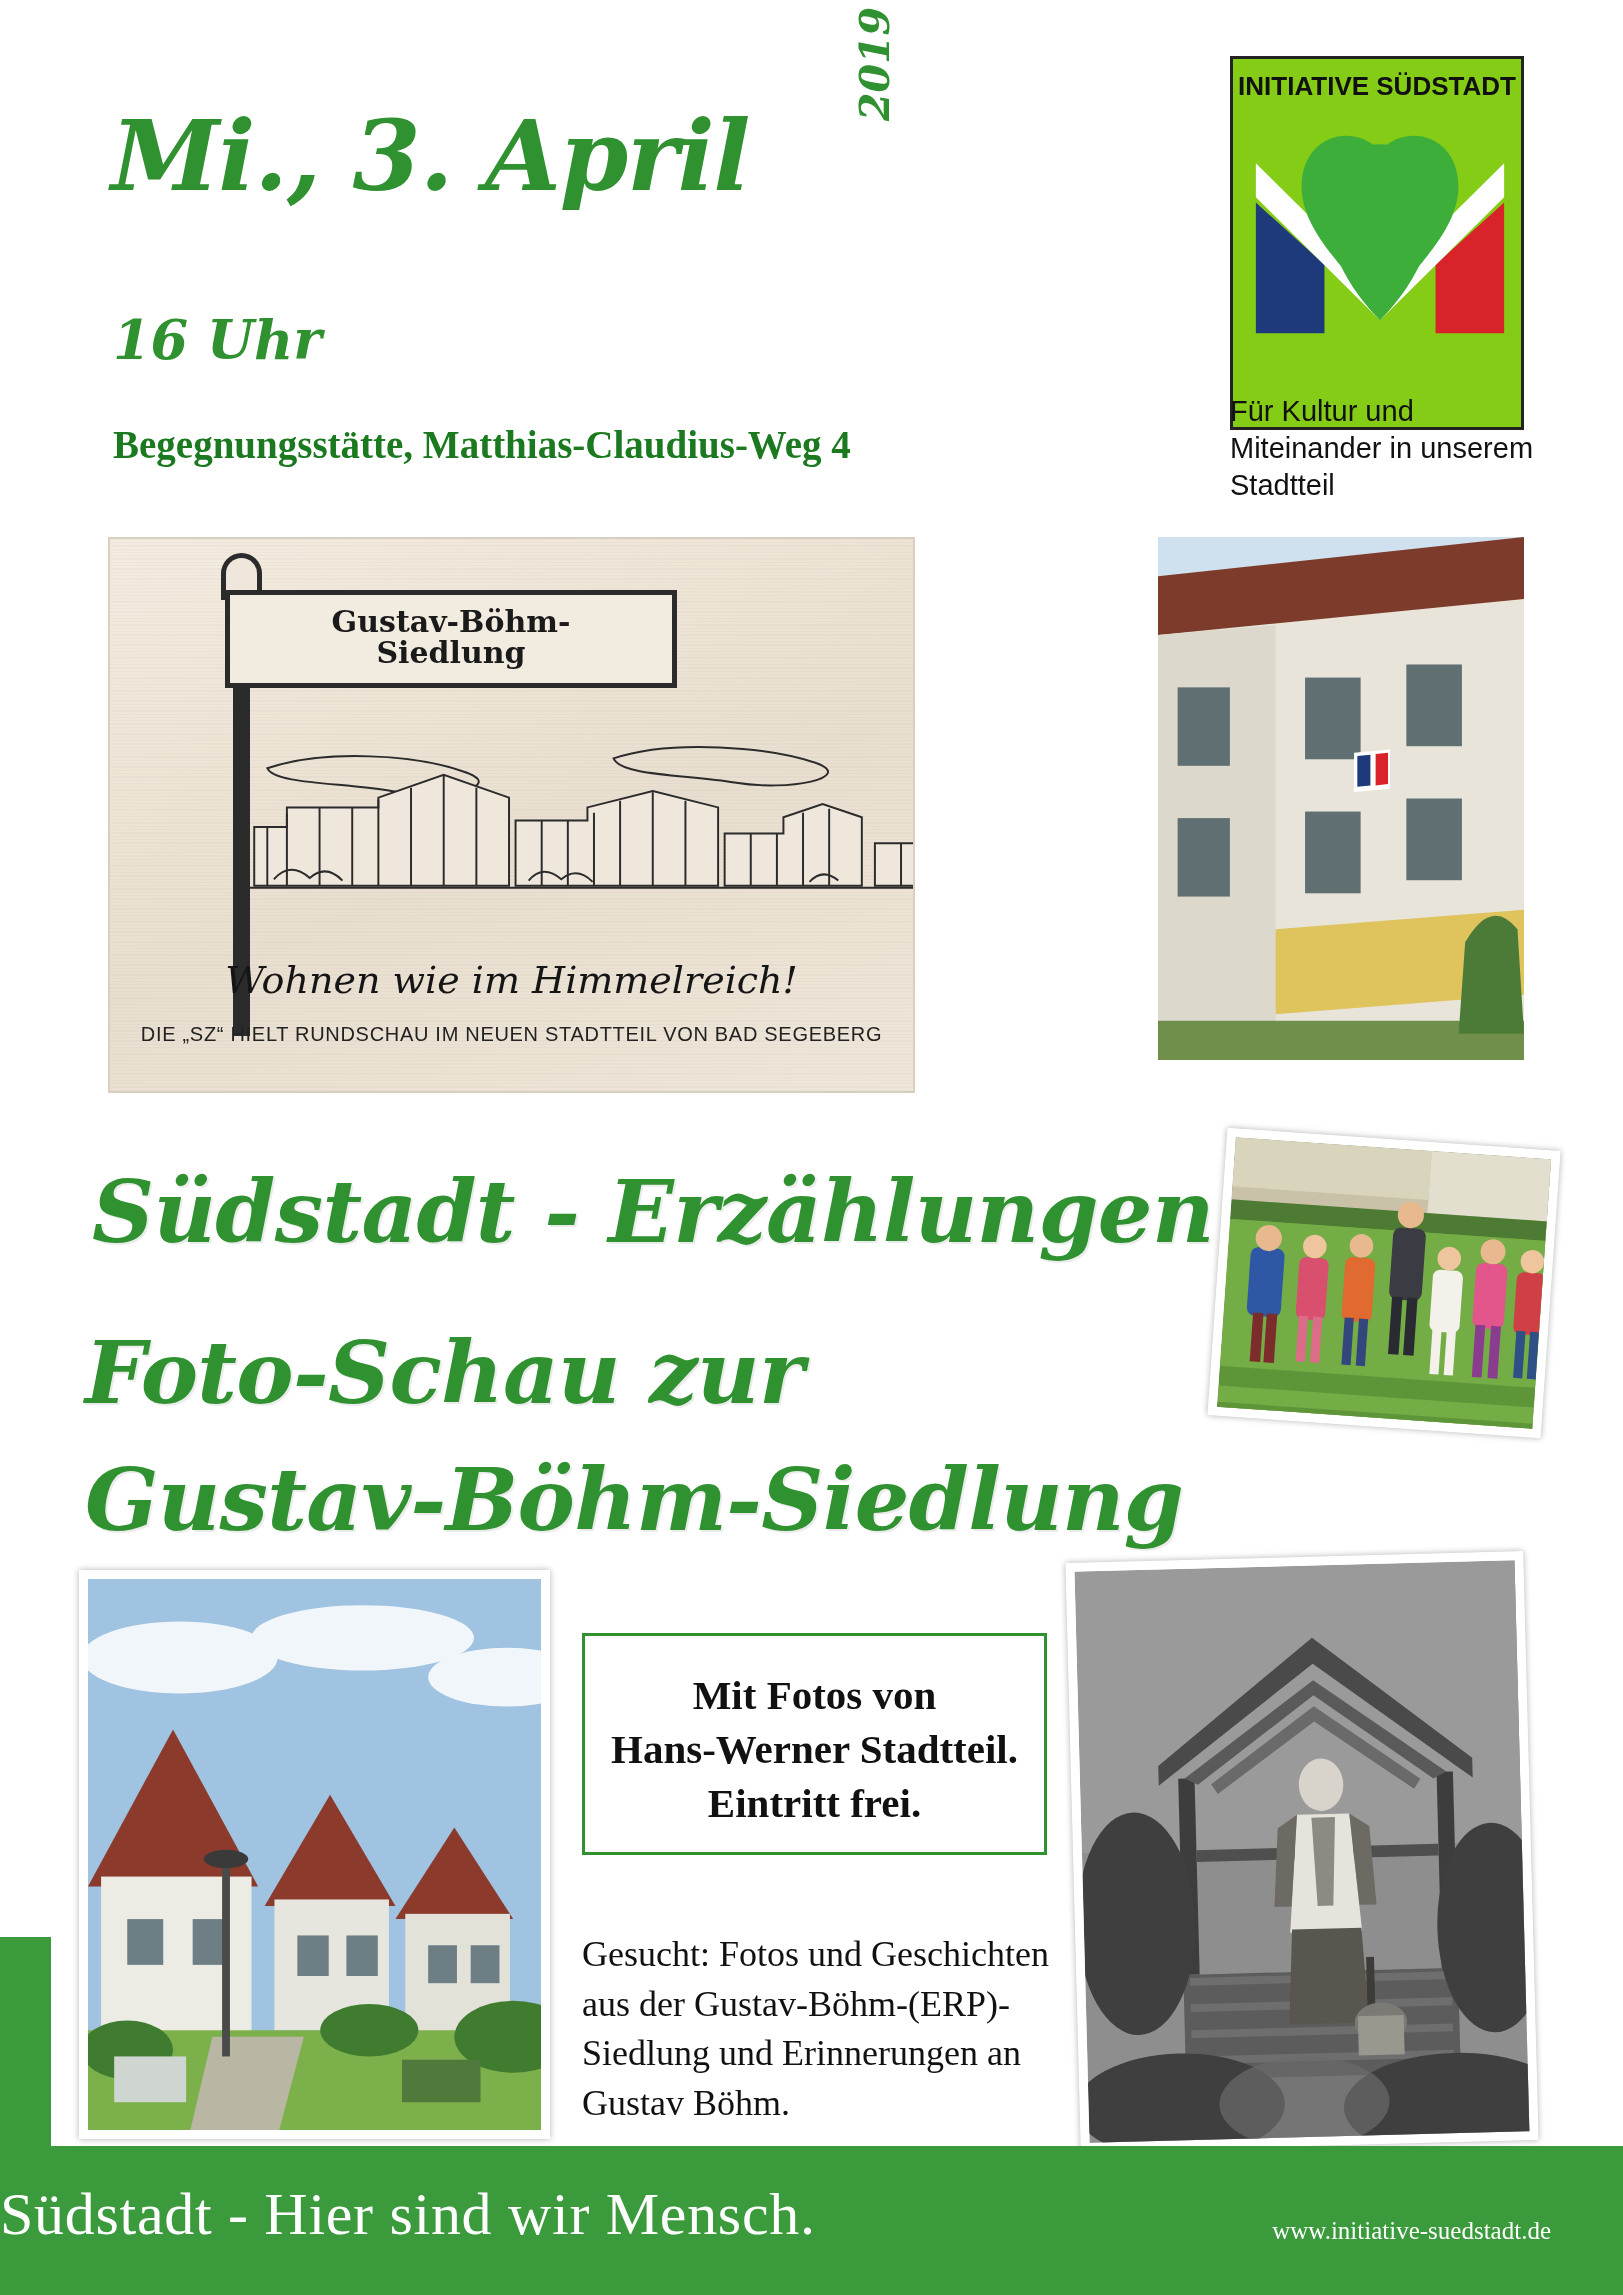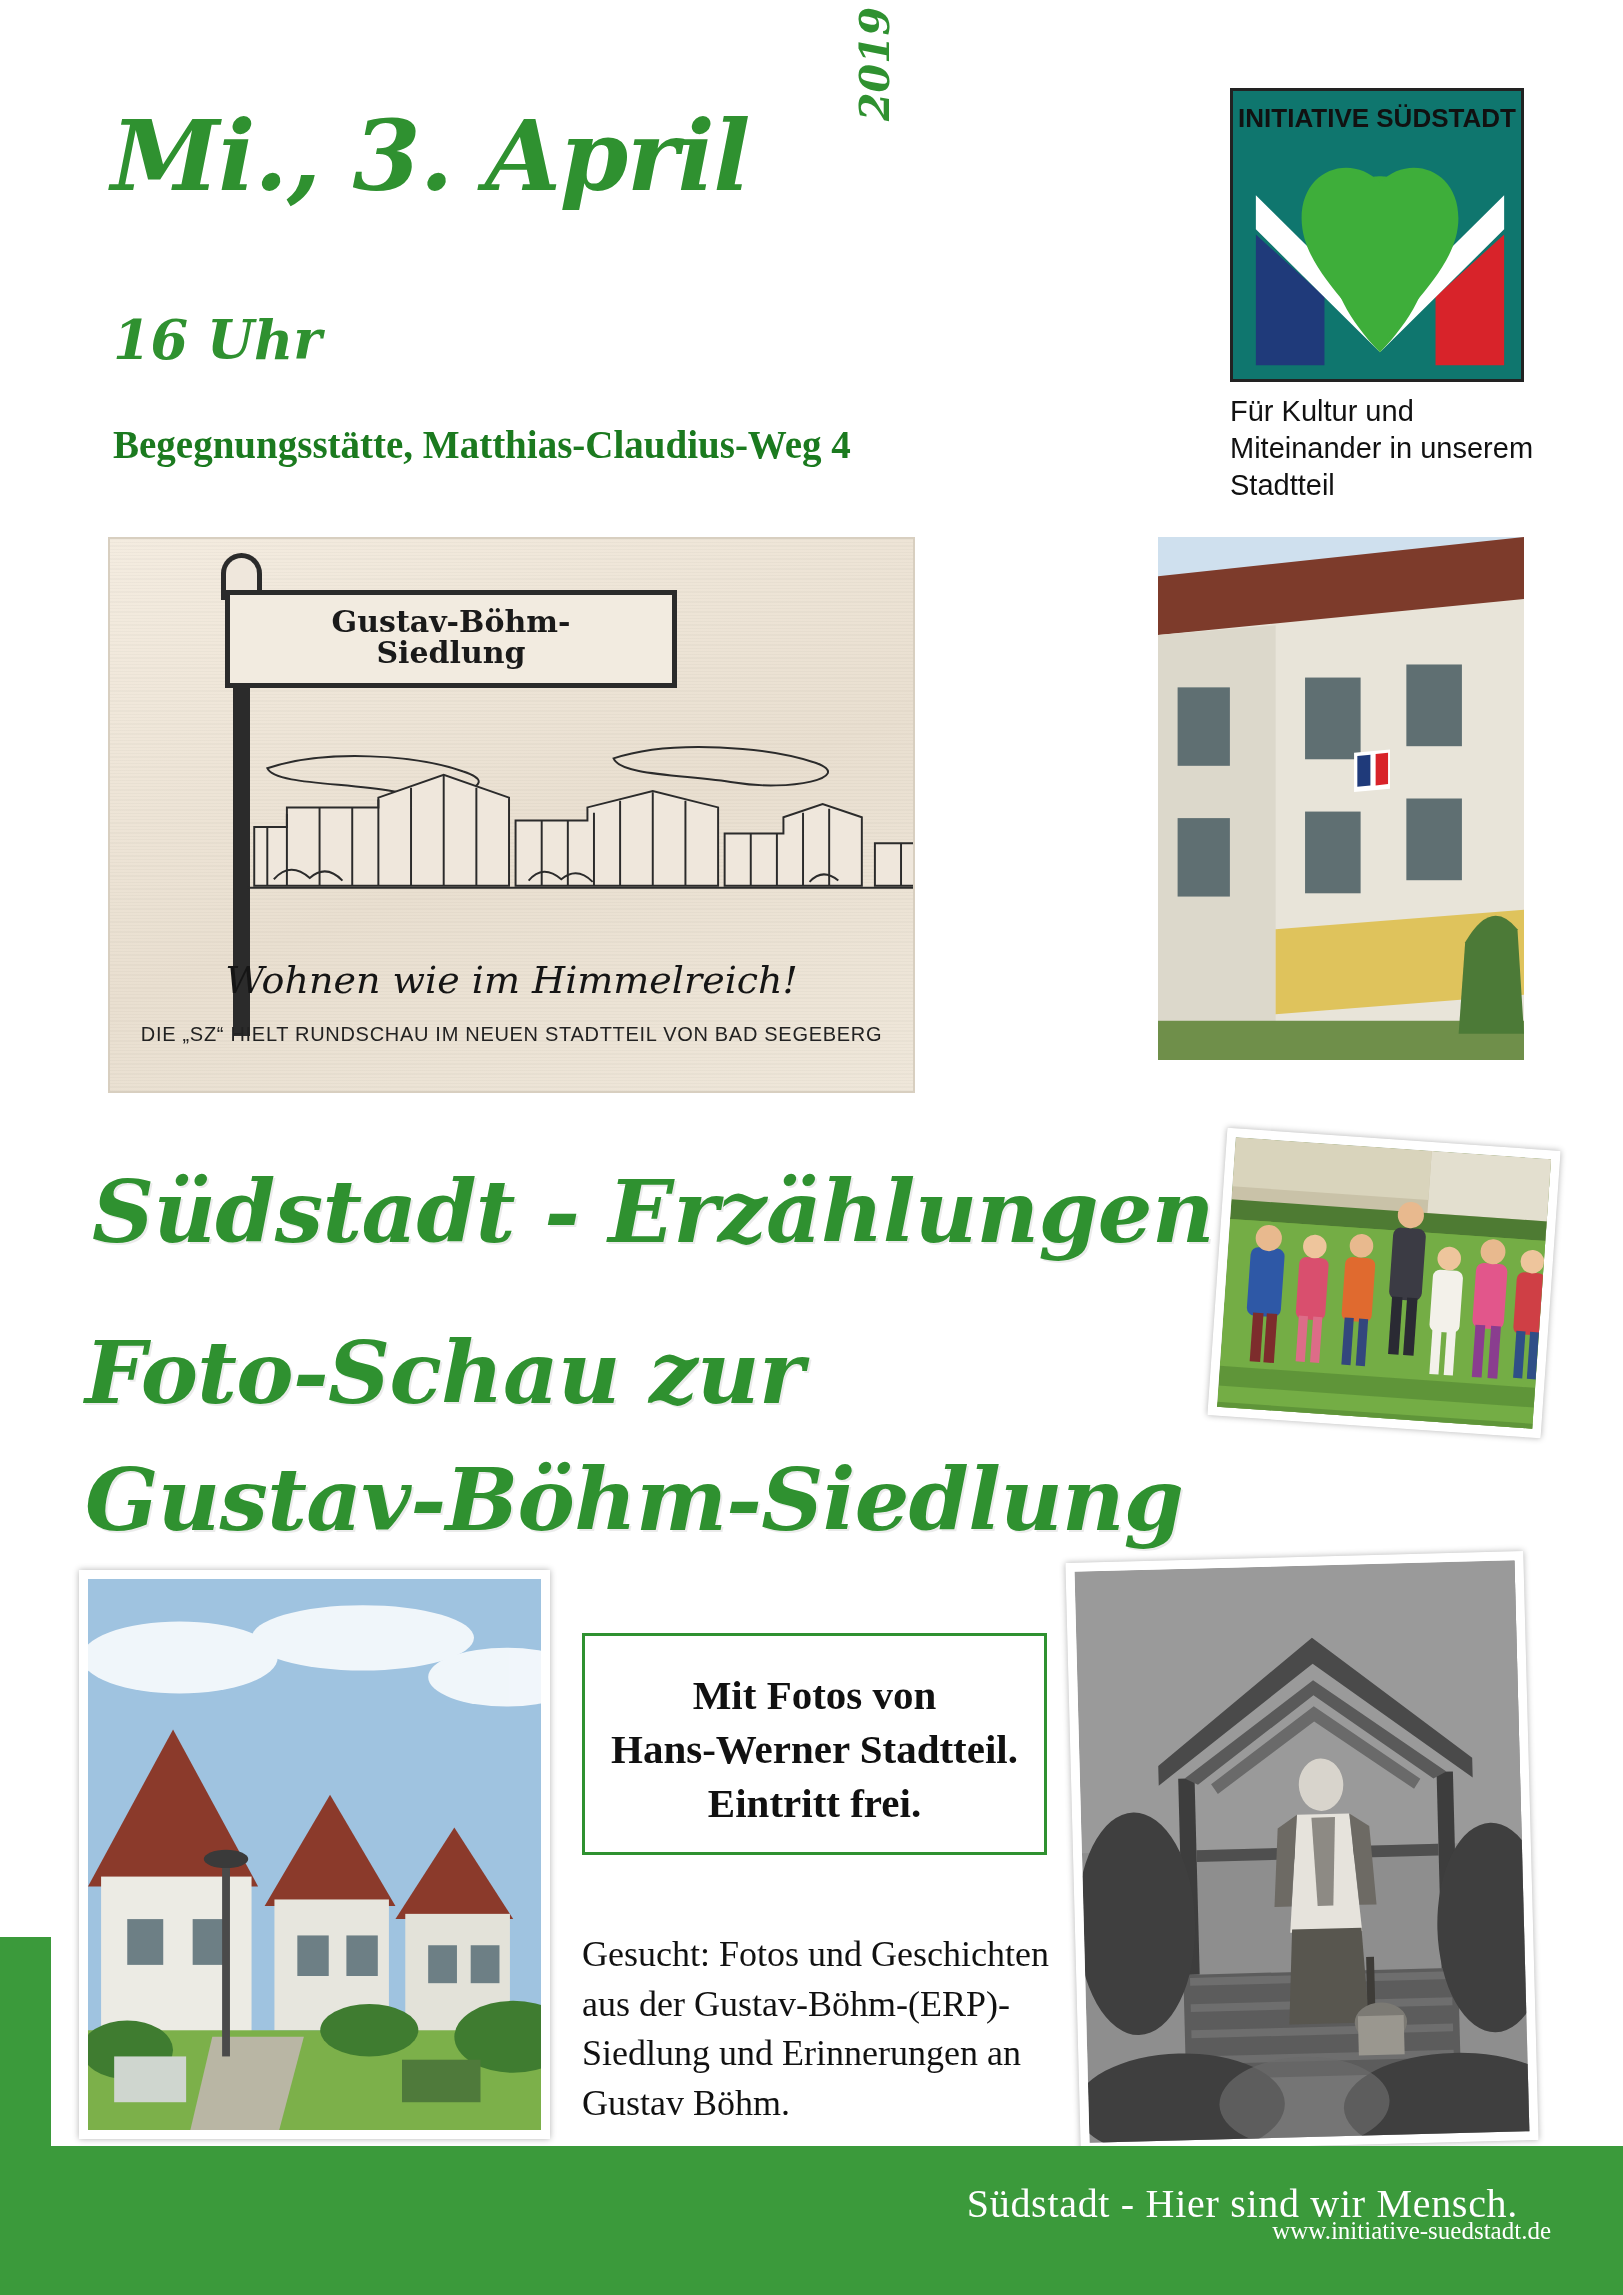--- a/index.html
+++ b/index.html
@@ -66,25 +66,25 @@
     font-family: "Liberation Serif", serif;
     font-weight: bold;
     font-size: 39px;
     white-space: nowrap;
   }
 
   
   .logo-box {
     position: absolute;
     left: 1230px;
-    top: 88px;
+    top: 56px;
     width: 294px;
-    height: 294px;
+    height: 374px;
     border: 3.3px solid #222;
-    background: #0f766e;
+    background: #84cc16;
     box-sizing: border-box;
     overflow: hidden;
   }
   .logo-title {
     position: absolute;
     top: 11.8px;
     left: 0;
     width: 100%;
     text-align: center;
     font-family: "Liberation Sans", sans-serif;
@@ -294,24 +294,24 @@
     bottom: 0;
     width: 100%;
     height: 149px;
     background: #3b9a3b;
   }
   .footer-slogan {
     position: absolute;
     left: 0;
     top: 34px;
     width: 100%;
-    text-align: right;
+    text-align: left;
     color: #fff;
     font-family: "Liberation Serif", serif;
-    font-size: 40px;
+    font-size: 60px;
     letter-spacing: 0.7px;
     padding-right: 105px;
     box-sizing: border-box;
   }
   .footer-url {
     position: absolute;
     right: 72px;
     top: 71px;
     color: #fff;
     font-family: "Liberation Serif", serif;

